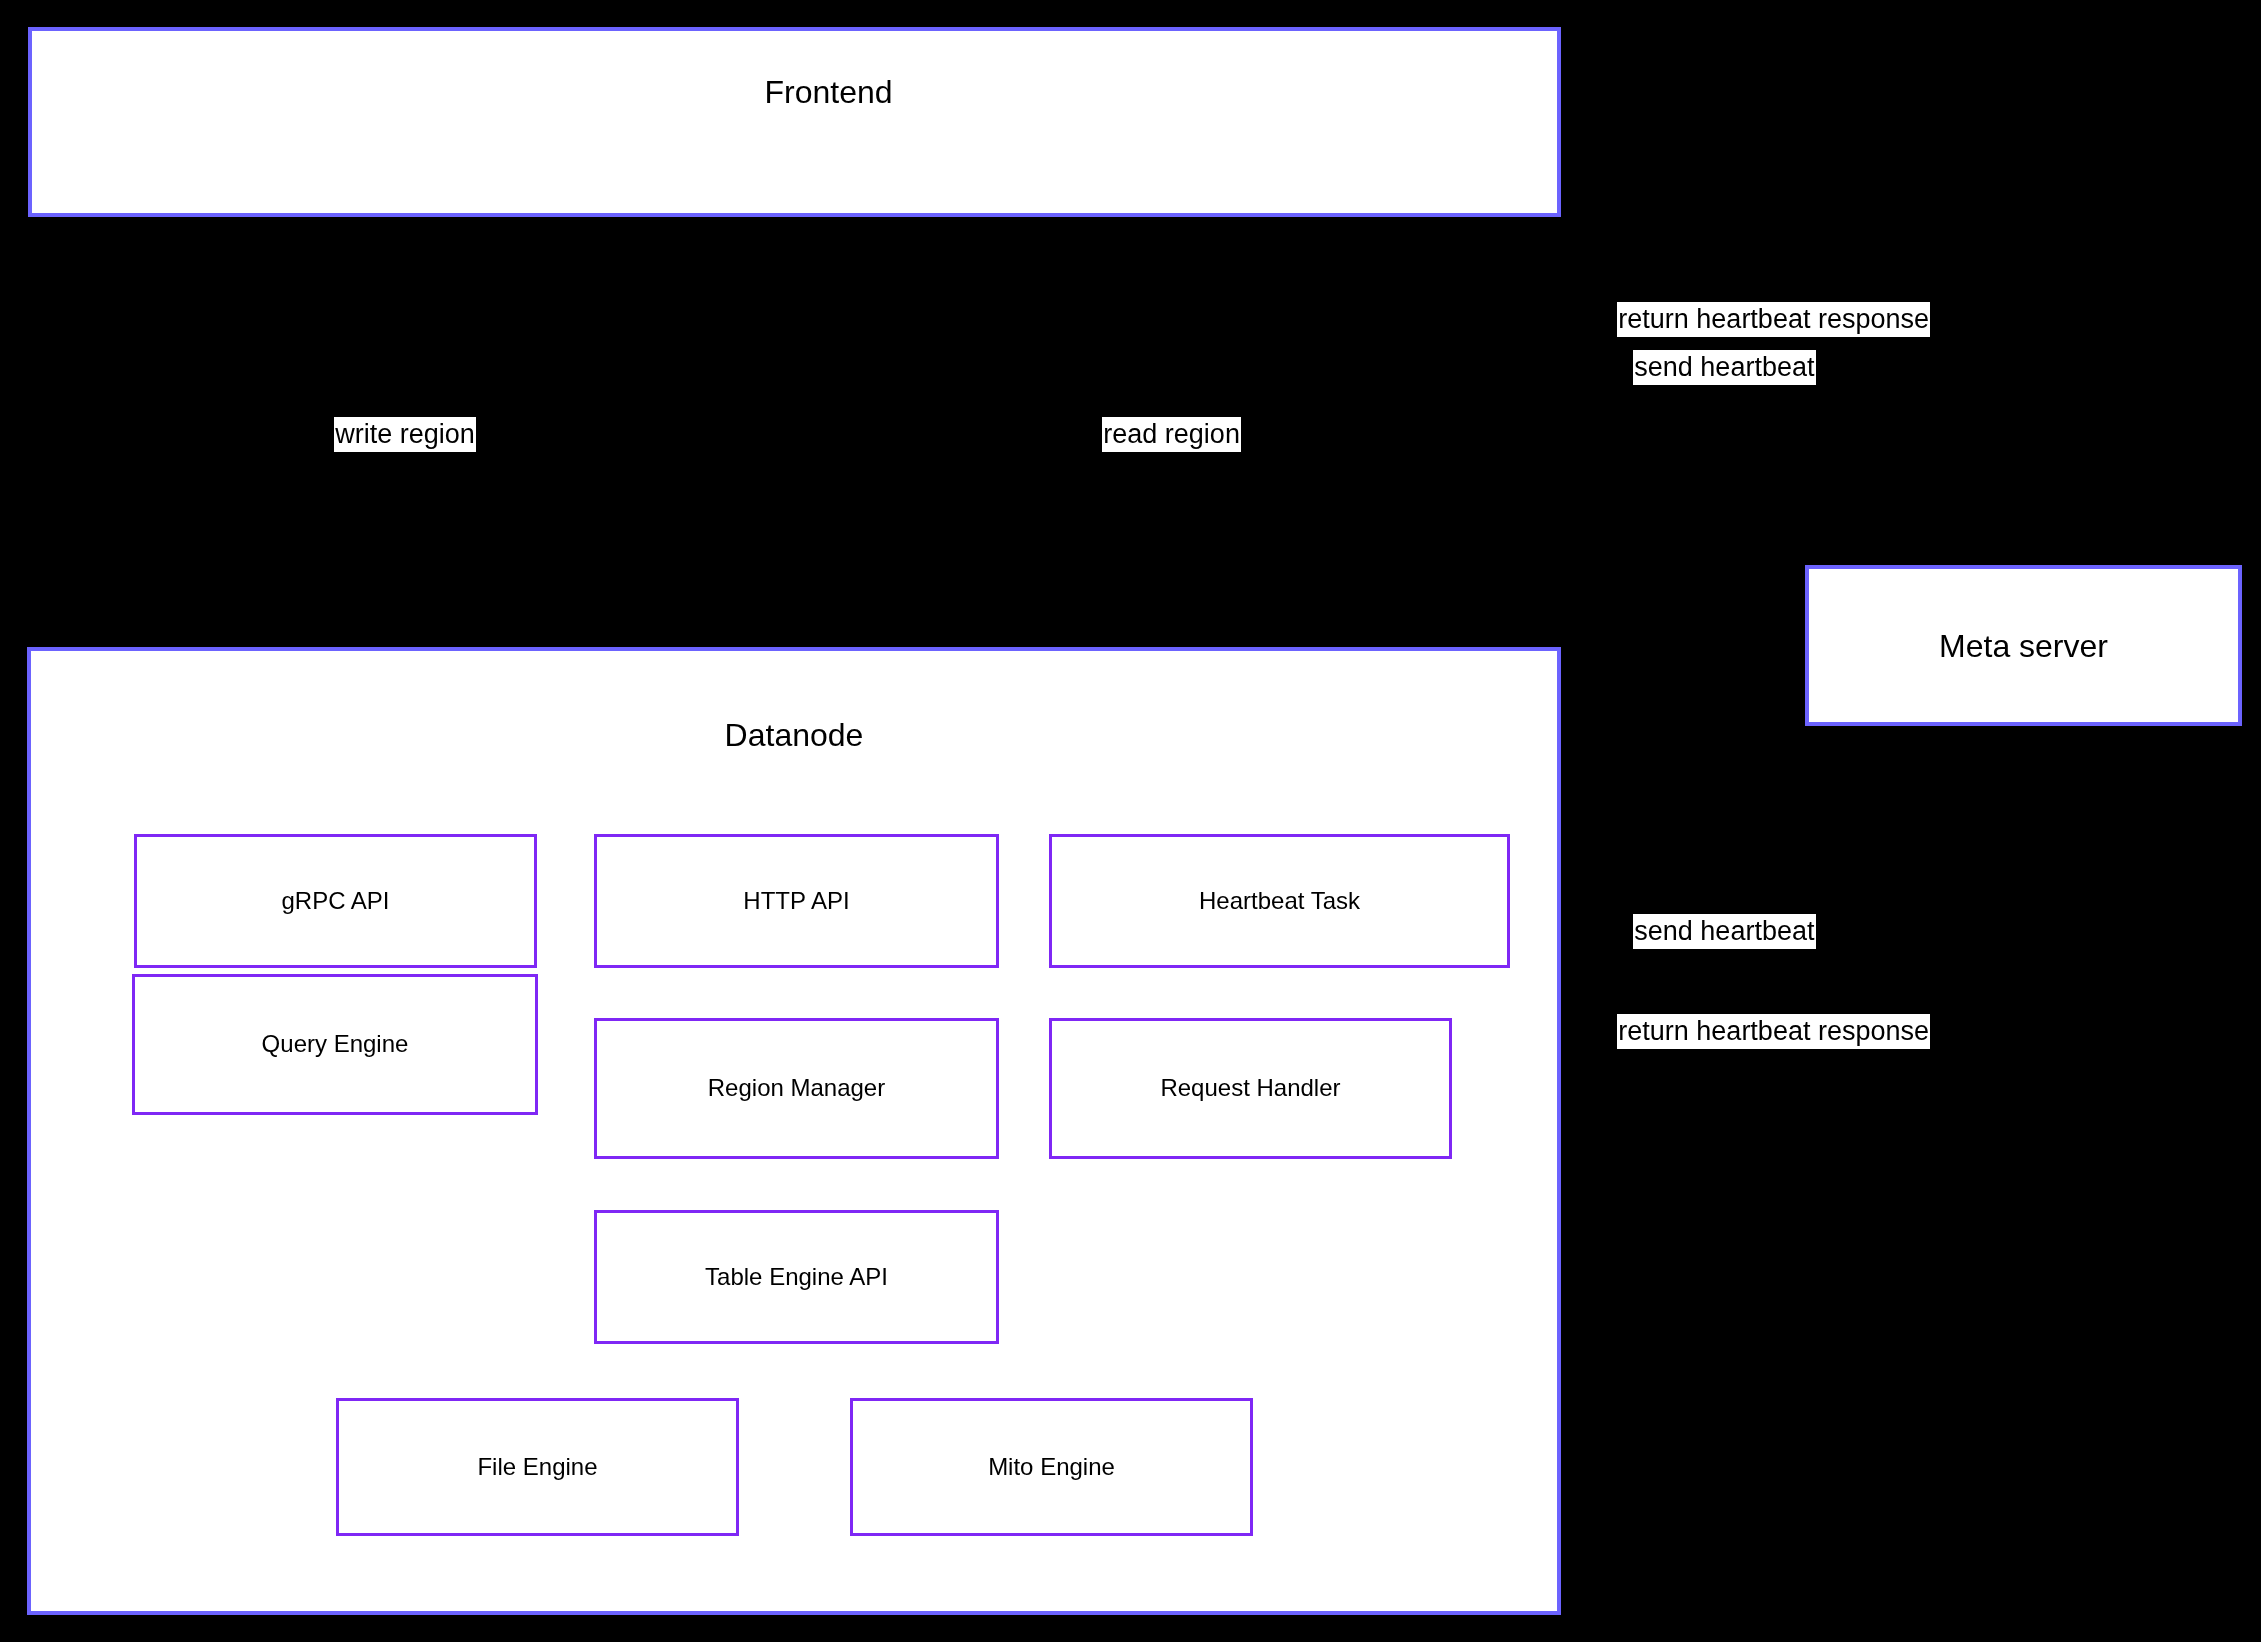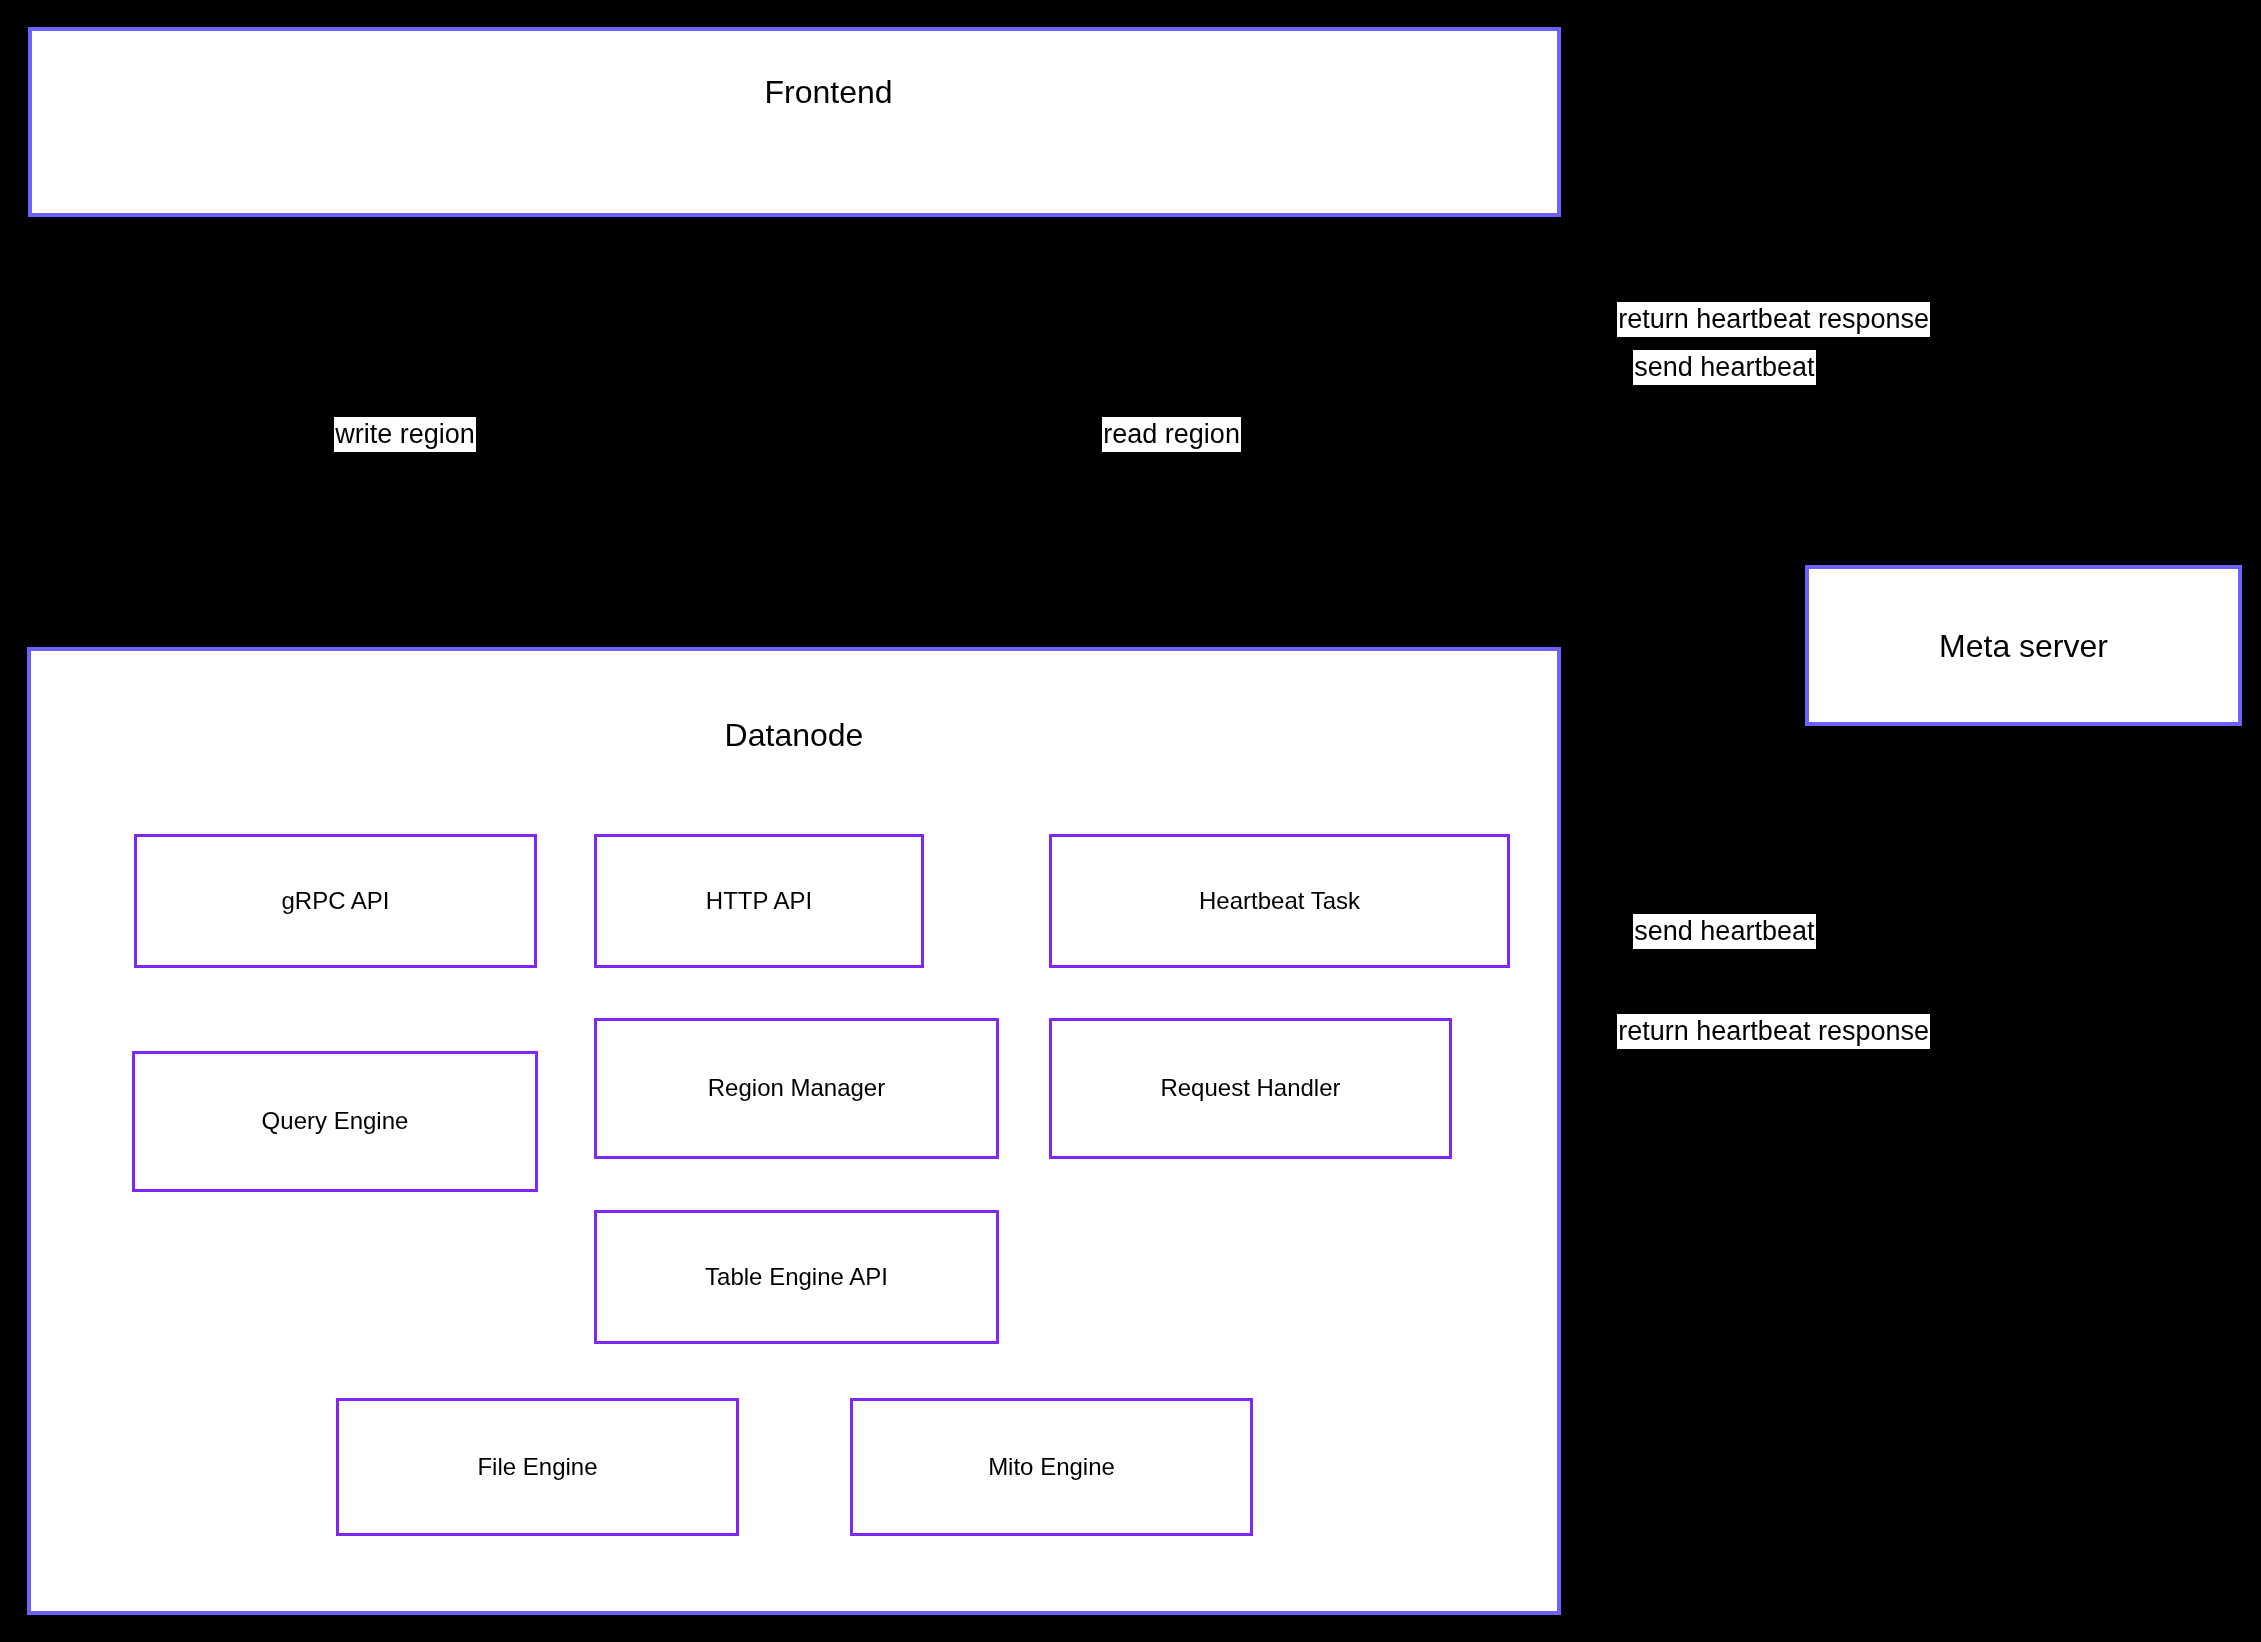--- a/index.html
+++ b/index.html
@@ -118,28 +118,28 @@
   </div>
   <div id="metaserver-title" class="container-title" style="left:1805px; width:437px;">Meta server</div>
 
   <div id="datanode-box" class="container-box">
   </div>
   <div id="datanode-title" class="container-title" style="left:27px; width:1534px;">Datanode</div>
 
   <div class="module-box" style="left:134px; top:834px; width:403px; height:134px;">
     <span class="module-label">gRPC API</span>
   </div>
-  <div class="module-box" style="left:594px; top:834px; width:330px; height:134px;">
+  <div class="module-box" style="left:594px; top:834px; width:405px; height:134px;">
     <span class="module-label">HTTP API</span>
   </div>
   <div class="module-box" style="left:1049px; top:834px; width:461px; height:134px;">
     <span class="module-label">Heartbeat Task</span>
   </div>
 
-  <div class="module-box" style="left:132px; top:1051px; width:406px; height:141px;">
+  <div class="module-box" style="left:132px; top:974px; width:406px; height:141px;">
     <span class="module-label">Query Engine</span>
   </div>
   <div class="module-box" style="left:594px; top:1018px; width:405px; height:141px;">
     <span class="module-label">Region Manager</span>
   </div>
   <div class="module-box" style="left:1049px; top:1018px; width:403px; height:141px;">
     <span class="module-label">Request Handler</span>
   </div>
 
   <div class="module-box" style="left:594px; top:1210px; width:405px; height:134px;">

